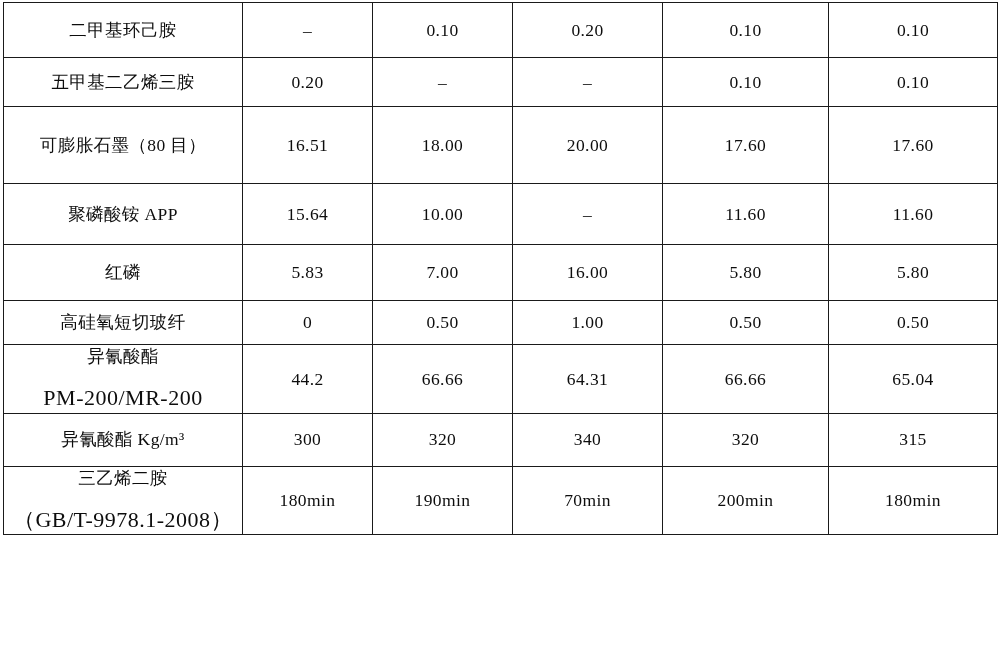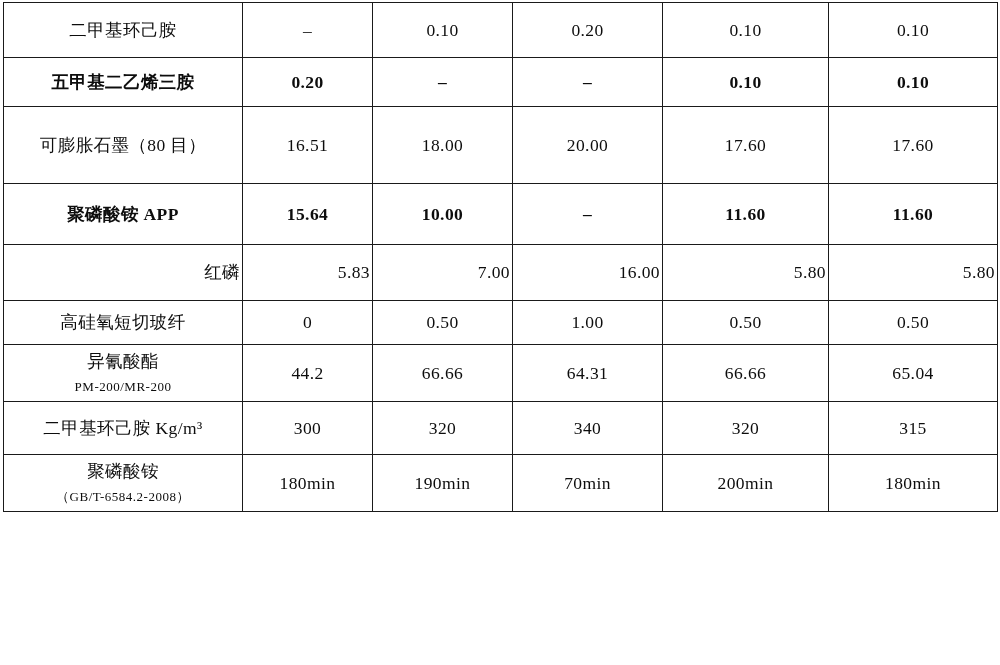--- a/index.html
+++ b/index.html
@@ -52,33 +52,33 @@
   td.label-cell {
     font-size: 18px;
     letter-spacing: 0.6px;
   }
   td.value-cell {
     font-size: 17.5px;
     letter-spacing: 0.8px;
   }
   .sub-line {
     display: block;
-    font-size: 13px;
+    font-size: 22px;
     letter-spacing: 0.5px;
-    margin-top: 7px;
+    margin-top: 17px;
   }
   .main-line {
     display: block;
   }
   
   tr.r-h56 td { height: 54px; }
-  tr.r-h50 td { height: 48px; font-weight: bold; }
+  tr.r-h50 td { height: 48px; }
   tr.r-h78 td { height: 76px; }
-  tr.r-h62 td { height: 60px; font-weight: bold; }
-  tr.r-h57 td { height: 55px; text-align: right; }
+  tr.r-h62 td { height: 60px; }
+  tr.r-h57 td { height: 55px; }
   tr.r-h45 td { height: 43px; }
   tr.r-h58 td { height: 56px; }
   tr.r-h54 td { height: 52px; }
 </style>
 </head>
 <body>
 
 <div class="sheet">
   <table class="data-table">
     <colgroup>
@@ -165,34 +165,34 @@
         </td>
         <td class="value-cell">44.2</td>
         <td class="value-cell">66.66</td>
         <td class="value-cell">64.31</td>
         <td class="value-cell">66.66</td>
         <td class="value-cell">65.04</td>
       </tr>
 
       <tr class="r-h54">
         <td class="label-cell">
-          <span class="main-line">二甲基环己胺 Kg/m³</span>
+          <span class="main-line">异氰酸酯 Kg/m³</span>
         </td>
         <td class="value-cell">300</td>
         <td class="value-cell">320</td>
         <td class="value-cell">340</td>
         <td class="value-cell">320</td>
         <td class="value-cell">315</td>
       </tr>
 
 
       <tr class="r-h58">
         <td class="label-cell">
-          <span class="main-line">聚磷酸铵</span>
-          <span class="sub-line">（GB/T-6584.2-2008）</span>
+          <span class="main-line">三乙烯二胺</span>
+          <span class="sub-line">（GB/T-9978.1-2008）</span>
         </td>
         <td class="value-cell">180min</td>
         <td class="value-cell">190min</td>
         <td class="value-cell">70min</td>
         <td class="value-cell">200min</td>
         <td class="value-cell">180min</td>
       </tr>
 
     </tbody>
   </table>

